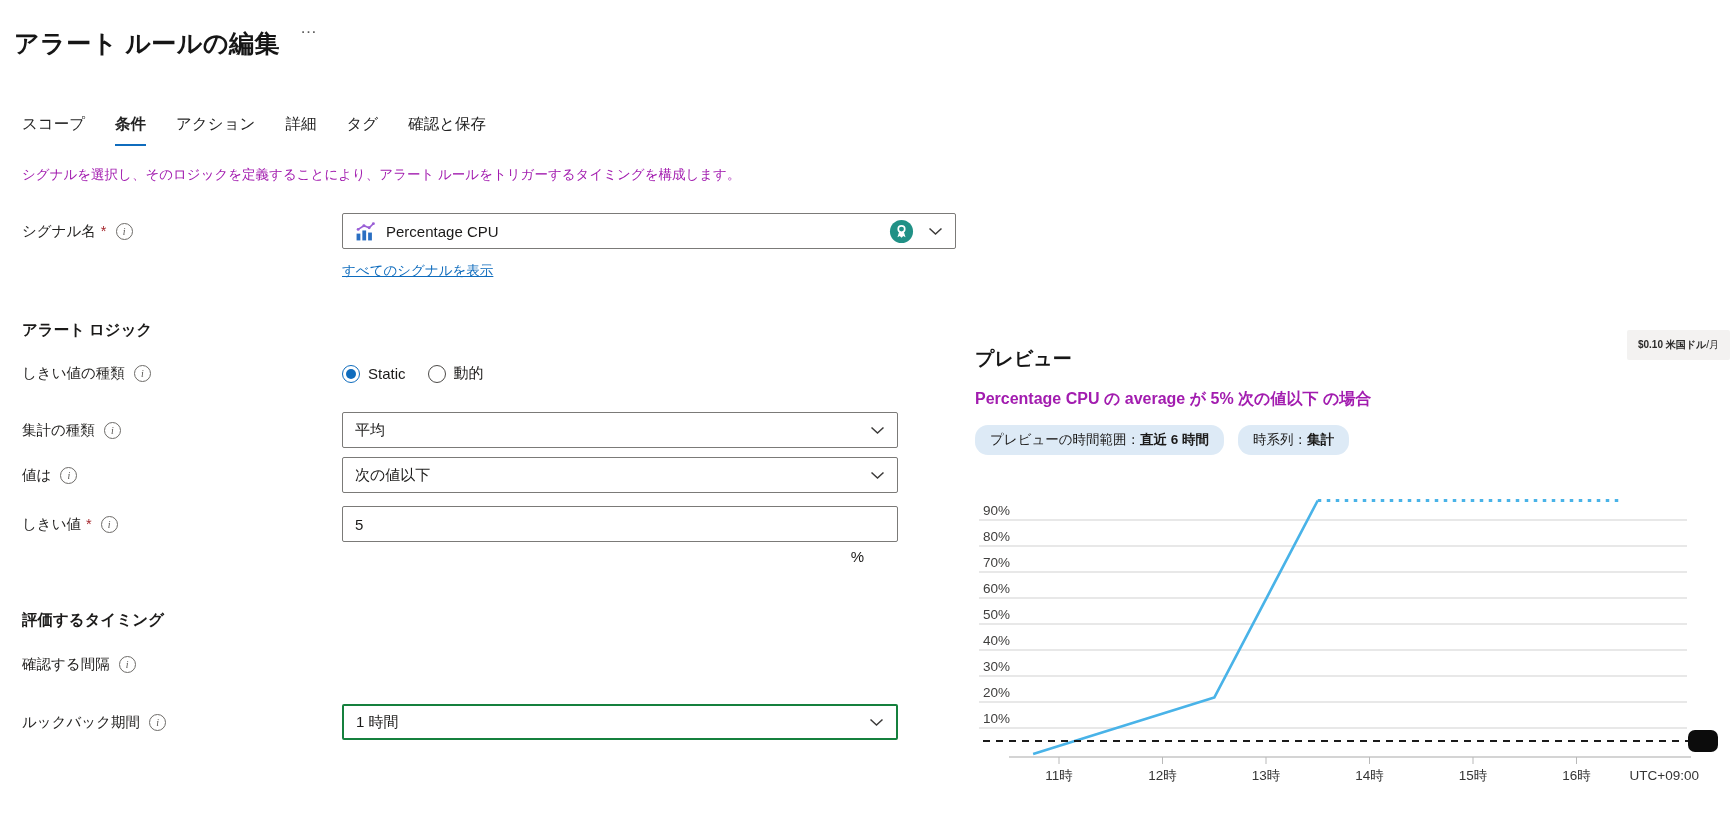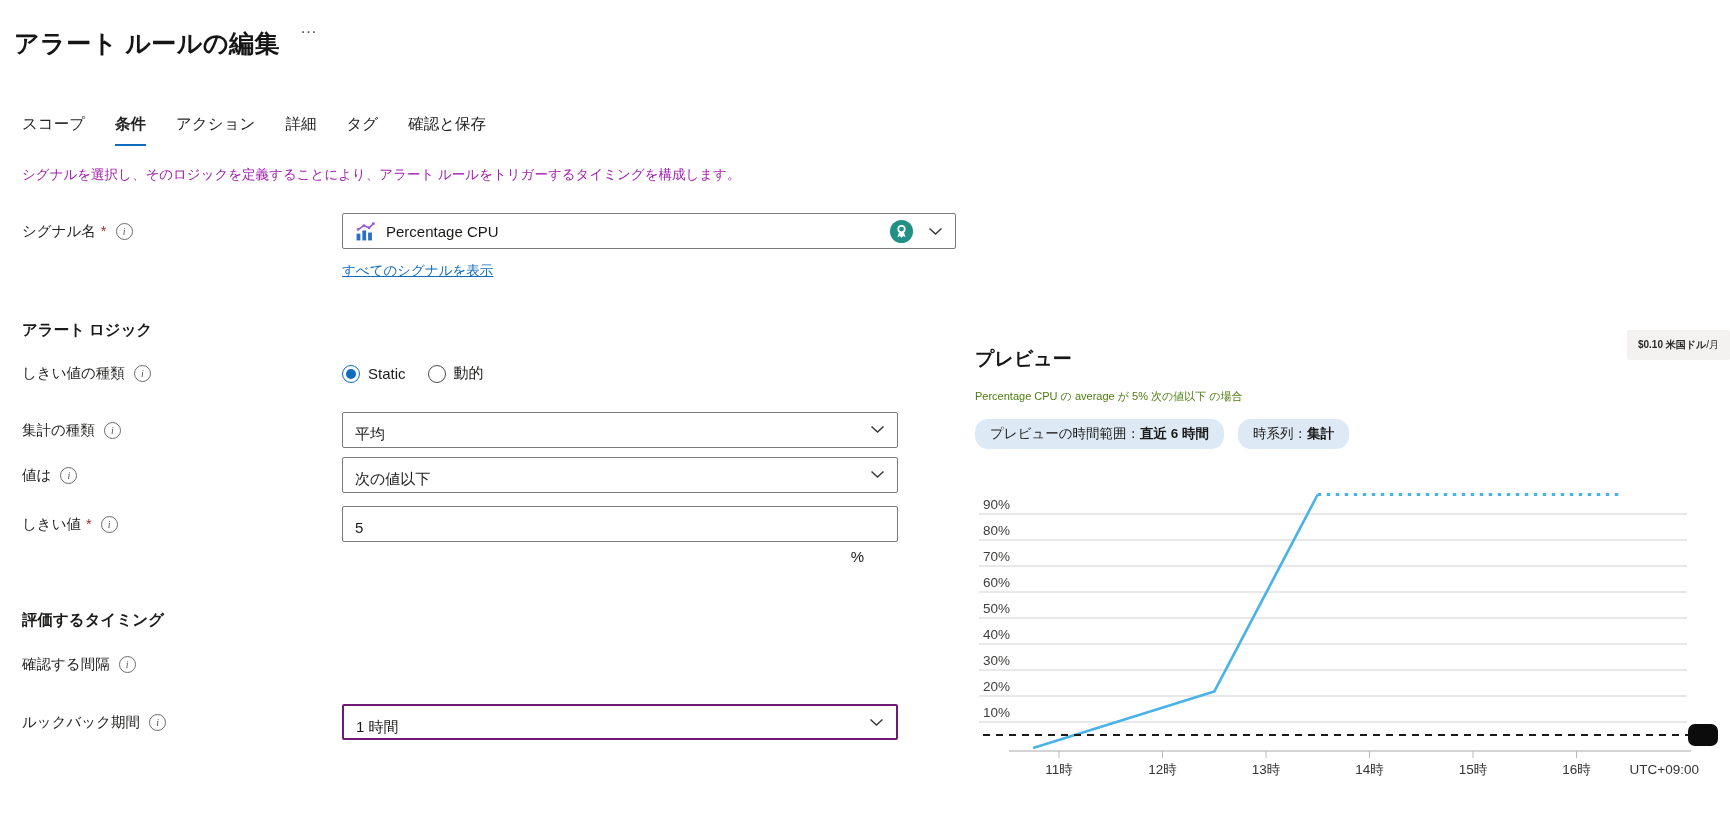--- a/index.html
+++ b/index.html
@@ -17,43 +17,43 @@
   .tab.active{font-weight:700;border-bottom-color:#0f6cbd;}
   .description{position:absolute;left:22px;top:166px;font-size:13.5px;color:#a21caf;}
   
   .row{position:absolute;left:22px;display:flex;align-items:center;}
   .row .lbl{width:320px;font-size:14.5px;color:#201f1e;display:flex;align-items:center;flex:0 0 320px;}
   .req{color:#a4262c;margin-left:5px;font-size:14.5px;}
   .info-ic{display:inline-flex;align-items:center;justify-content:center;width:15px;height:15px;margin-left:9px;
     border:1px solid #6d6b68;border-radius:50%;font-size:10px;color:#565451;flex:0 0 15px;cursor:pointer;
     font-family:"Liberation Serif","DejaVu Serif",serif;font-style:italic;}
   .fieldbox{height:36px;border:1px solid #7b7a78;border-radius:2px;background:#fff;box-sizing:border-box;
-    display:flex;justify-content:space-between;padding:12px 12px;font-size:15px;color:#1b1a19;cursor:pointer;}
+    display:flex;align-items:center;justify-content:space-between;padding:4px 12px;font-size:15px;color:#1b1a19;cursor:pointer;}
   .w-std{width:556px;}
   .w-signal{width:614px;}
   .border-purple{border:1px solid #8f2da5;}
-  .border-blue{border:2px solid #701a75;}
+  .border-blue{border:2px solid #15803d;}
   .sec-head{position:absolute;left:22px;font-size:15.5px;font-weight:700;color:#1b1a19;}
   .link{position:absolute;left:342px;top:262px;font-size:13.5px;color:#0f6cbd;text-decoration:underline;cursor:pointer;}
   .combo-left{display:flex;align-items:center;gap:10px;}
   .combo-right{display:flex;align-items:center;gap:14px;}
   .unit-pct{position:absolute;left:342px;top:548px;width:522px;text-align:right;font-size:15px;color:#1b1a19;}
   
   .radio-group{display:flex;align-items:center;gap:22px;font-size:15px;}
   .radio-opt{display:flex;align-items:center;gap:8px;cursor:pointer;}
   .radio{width:18px;height:18px;border-radius:50%;border:1px solid #4c4a48;box-sizing:border-box;position:relative;background:#fff;}
   .radio.sel{border-color:#0f6cbd;}
   .radio.sel::after{content:"";position:absolute;left:3px;top:3px;right:3px;bottom:3px;border-radius:50%;background:#0f6cbd;}
   
   .preview{position:absolute;left:975px;top:330px;width:755px;}
   .preview-head{display:flex;justify-content:space-between;align-items:flex-start;}
   .preview-title{font-size:19px;font-weight:700;color:#161616;margin-top:16px;}
   .price-badge{background:#f3f2f1;padding:8px 11px;font-size:10px;color:#2b2a29;border-radius:2px;white-space:nowrap;}
   .price-badge .b{font-weight:700;}
-  .condition{margin-top:17px;font-size:11px;color:#4d7c0f;}
+  .condition{margin-top:17px;font-size:16px;color:#a21caf;font-weight:bold;}
   .pills{margin-top:15px;display:flex;gap:14px;}
   .pill{background:#ddeaf6;border-radius:13px;padding:6px 15px;font-size:13.5px;color:#1b1a19;white-space:nowrap;}
   .pill .b{font-weight:700;}
   .chart-wrap{margin-top:8px;}
   svg text{font-family:"Liberation Sans","DejaVu Sans",sans-serif;}
   .legend{display:flex;align-items:center;margin-top:6px;}
   .legend-swatch{width:16px;height:16px;border-radius:3px;background:#4ab4ea;flex:0 0 16px;}
   .legend-name{margin-left:10px;font-size:15px;color:#4a4947;}
   .legend-sep{width:1px;height:20px;background:#b3b1af;margin:0 10px;}
   .legend-value{font-size:15px;font-weight:700;color:#161616;}

